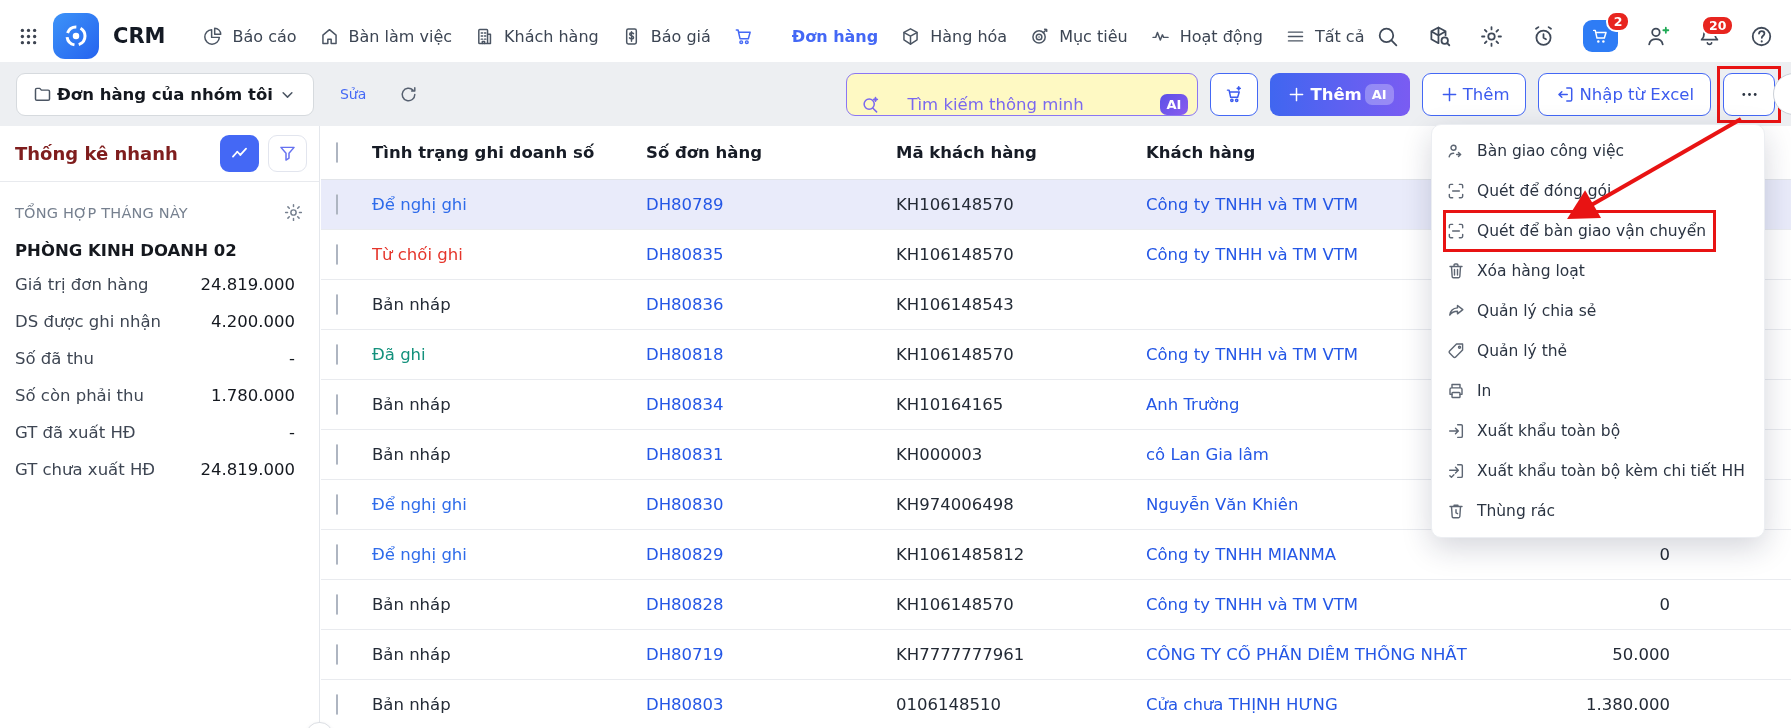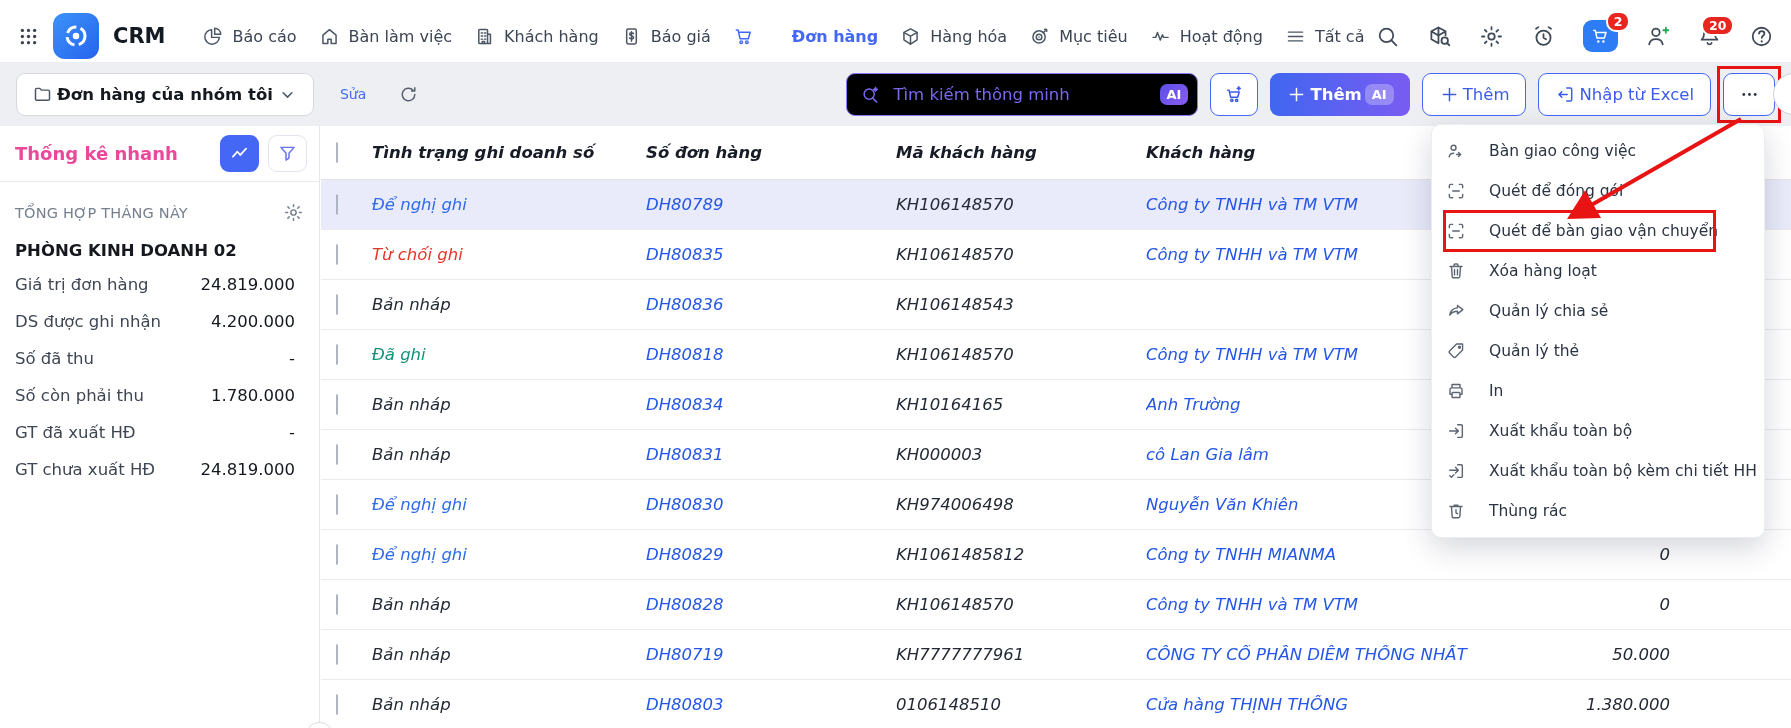--- a/index.html
+++ b/index.html
@@ -27,64 +27,64 @@
   .ic svg{width:21px;height:21px;stroke:currentColor;fill:none;stroke-width:1.7;stroke-linecap:round;stroke-linejoin:round;}
 
   
   .toolbar{position:absolute;left:0;top:62px;width:100%;height:64px;background:#edeff2;display:flex;align-items:center;padding:0 16px;gap:12px;}
   .view-pill{height:43px;background:#fff;border:1px solid #d6dade;border-radius:9px;display:flex;align-items:center;gap:4px;padding:0 15px;cursor:pointer;}
   .view-pill .lbl{font-size:16.5px;font-weight:700;color:#14181f;white-space:nowrap;}
   .view-pill .ic{color:#4b5563;}
   .link-edit{color:var(--accent-blue);font-size:14px;margin:0 20px 0 14px;cursor:pointer;}
   .refresh{color:#566070;cursor:pointer;}
   .tb-spacer{flex:1;}
-  .search-box{width:352px;height:43px;border:1.5px solid #8b76f3;background:#000000;border-radius:9px;display:flex;align-items:center;gap:10px;padding:0 9px 0 13px;}
+  .search-box{width:352px;height:43px;border:1.5px solid #8b76f3;background:#fef9c3;border-radius:9px;display:flex;align-items:flex-end;gap:24px;padding:0 9px 0 13px;}
   .search-box .ic{color:var(--search-purple);}
   .search-box input{flex:1;border:none;outline:none;background:transparent;font-size:16.5px;color:#5b4fd8;min-width:0;}
   .search-box input::placeholder{color:var(--search-purple);opacity:1;}
   .ai-chip{background:linear-gradient(135deg,#5b50e6,#8a5cf0);color:#fff;font-size:13px;font-weight:700;border-radius:7px;padding:3px 7px;}
   .btn{height:43px;border-radius:9px;display:flex;align-items:center;gap:3px;padding:0 16px;font-size:16.5px;cursor:pointer;white-space:nowrap;background:#fff;border:1.5px solid var(--accent-blue);color:#3c5bee;}
   .btn .ic{color:#3c5bee;}
   .btn-cart{width:48px;padding:0;justify-content:center;}
   .btn-grad{background:linear-gradient(90deg,var(--button-gradient-start),var(--button-gradient-end));border:none;color:#fff;font-weight:600;}
   .btn-grad .ai-chip{background:rgba(255,255,255,.28);}
   .btn-more{width:52px;padding:0;justify-content:center;position:relative;}
   .btn-more .ic{color:#2b3442;}
   .btn-more::after{content:'';position:absolute;left:-7px;right:-7px;top:-8px;bottom:-8px;border:3.5px solid var(--annotation-red);}
   .partial-circle{position:absolute;left:1773px;top:73px;width:42px;height:42px;border-radius:50%;background:#fff;border:1px solid #ccd1d8;}
 
   
   .sidebar{position:absolute;left:0;top:126px;width:320px;bottom:0;background:#fff;border-right:1px solid #e4e7ec;}
   .sb-head{display:flex;align-items:center;height:56px;padding:0 12px 0 15px;gap:9px;border-bottom:1px solid #e8eaee;}
-  .sb-title{font-size:18px;font-weight:700;color:#ec4899;flex:1;}
+  .sb-title{font-size:18px;font-weight:700;color:#7f1d1d;flex:1;}
   .sq-btn{width:39px;height:37px;border-radius:9px;display:flex;align-items:center;justify-content:center;cursor:pointer;}
   .sq-btn.blue{background:var(--accent-blue);color:#fff;}
   .sq-btn.lite{background:#fff;border:1px solid #e2e5ee;color:#6672f0;}
   .sb-sub{display:flex;align-items:center;justify-content:space-between;padding:20px 15px 4px;color:#76808f;font-size:14.5px;letter-spacing:.2px;}
   .sb-sub .ic{color:#76808f;cursor:pointer;}
   .sb-group{padding:14px 15px 6px;font-size:16.5px;font-weight:700;color:#15181e;}
   .stat-row{display:flex;align-items:center;justify-content:space-between;padding:9px 24px 9px 15px;}
   .stat-row .sl{font-size:16.5px;color:#3e4653;}
   .stat-row .sv{font-size:16.5px;color:#14181f;}
   .collapse-handle{position:absolute;left:306px;top:596px;width:27px;height:58px;background:#fff;border:1px solid #dcdfe4;border-radius:13px;display:flex;align-items:center;justify-content:center;color:#8a93a1;font-size:19px;cursor:pointer;z-index:5;box-shadow:0 1px 4px rgba(20,30,60,.06);}
 
   
   .content{position:absolute;left:321px;top:126px;right:0;bottom:0;background:#fff;}
   .tgrid{display:grid;grid-template-columns:51px 274px 250px 250px 420px 1fr;align-items:center;}
   .thead{height:54px;border-bottom:1px solid #e2e5ea;font-weight:700;font-size:16.5px;color:#171c26;}
   .trow{height:50px;border-bottom:1px solid #e9ebef;font-size:16.5px;color:#232a35;cursor:pointer;}
   .trow.hl{background:var(--row-highlight);}
   .cb{width:20px;height:20px;border:1.6px solid #aeb5c1;border-radius:5px;background:#fff;margin-left:15px;cursor:pointer;}
   .cell-link{color:var(--link-blue);}
   .cell-amount{text-align:right;padding-right:121px;}
-  .cell{white-space:nowrap;overflow:hidden;font-style:italic;}
+  .cell{white-space:nowrap;overflow:hidden;}
 
   
   .dropdown{position:absolute;left:1431px;top:124px;width:334px;background:#fff;border:1px solid #eceef2;border-radius:10px;box-shadow:0 10px 30px rgba(20,30,60,.18);padding:6px 0;z-index:20;}
-  .menu-item{height:40px;display:flex;align-items:center;gap:23px;padding:0 14px;font-size:15.5px;color:#2b3442;cursor:pointer;white-space:nowrap;position:relative;}
+  .menu-item{height:40px;display:flex;align-items:center;gap:11px;padding:0 14px;font-size:15.5px;color:#2b3442;cursor:pointer;white-space:nowrap;position:relative;}
   .menu-item .ic{color:#5d6673;}
   .menu-item .ic svg{width:20px;height:20px;}
   .menu-item.annotated::after{content:'';position:absolute;left:11px;right:48px;top:-1px;bottom:-1px;border:3.5px solid var(--annotation-red);}
 
   .arrow-overlay{position:absolute;left:1540px;top:108px;width:230px;height:125px;z-index:30;pointer-events:none;}
 </style>
 </head>
 <body>
 
 <div class="screen">
@@ -504,21 +504,21 @@
           <div class="cell cell-link">DH80719</div>
           <div class="cell">KH7777777961</div>
           <div class="cell cell-link">CÔNG TY CỔ PHẦN DIÊM THỐNG NHẤT</div>
           <div class="cell cell-amount">50.000</div>
         </div>
         <div class="tgrid trow">
           <div><span class="cb"></span></div>
           <div class="cell" style="color:#242b36">Bản nháp</div>
           <div class="cell cell-link">DH80803</div>
           <div class="cell">0106148510</div>
-          <div class="cell cell-link">Cửa hàng THỊNH THỐNG</div>
+          <div class="cell cell-link">Cửa chưa THỊNH HƯNG</div>
           <div class="cell cell-amount">1.380.000</div>
         </div>
       </div>
   </div>
 
   <div class="dropdown">
       <div class="menu-item">
         <span class="ic">
           <svg viewBox="0 0 24 24">
             <circle cx="9" cy="8" r="3"></circle>

